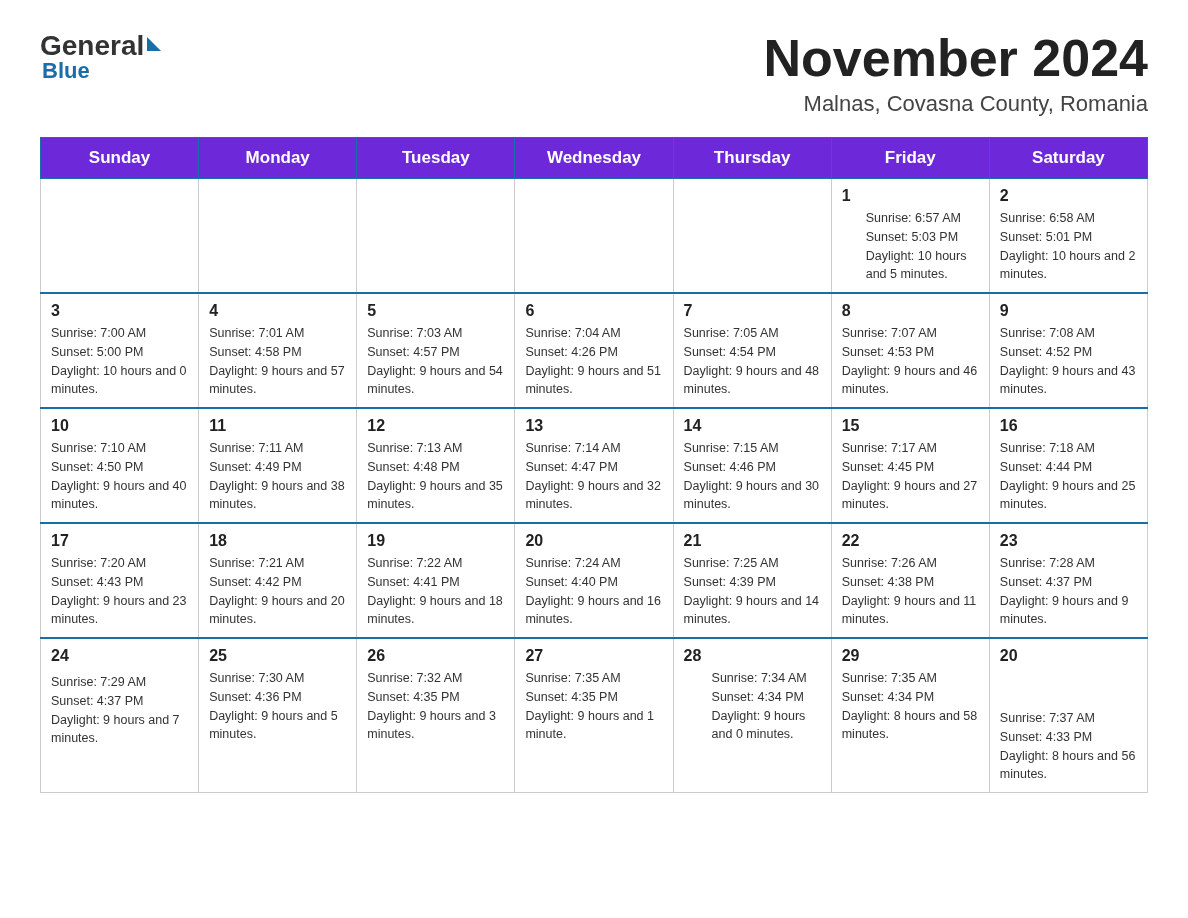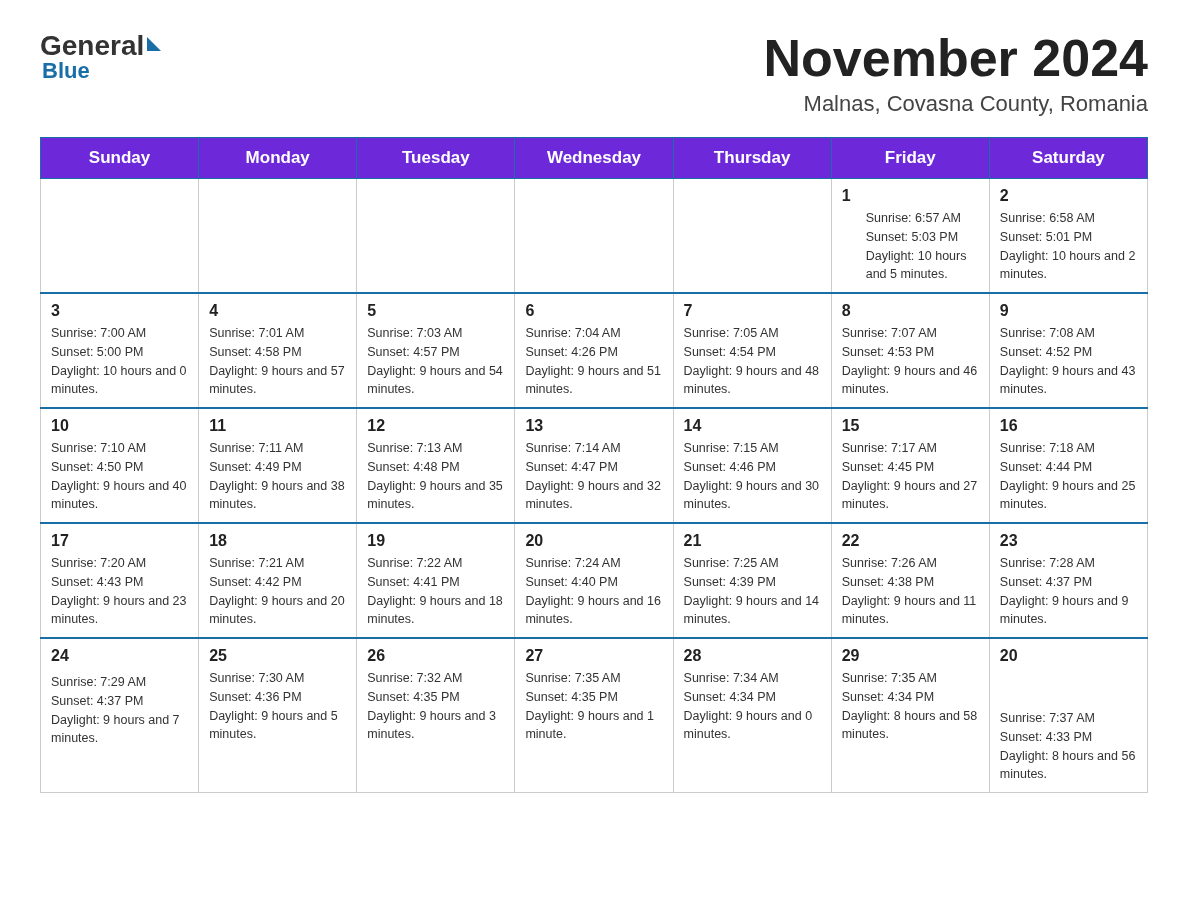--- a/index.html
+++ b/index.html
@@ -305,21 +305,21 @@
 Daylight: 9 hours and 3 minutes.</div>
         </td>
         <td>
           <div class="day-number">27</div>
           <div class="day-info" style="white-space: pre-line;">Sunrise: 7:35 AM
 Sunset: 4:35 PM
 Daylight: 9 hours and 1 minute.</div>
         </td>
         <td>
           <div class="day-number">28</div>
-          <div class="day-info" style="white-space: pre-line;">Sunrise: 7:34 AM
+          <div class="day-info" style="white-space: pre-line; margin-left: 28px;">Sunrise: 7:34 AM
 Sunset: 4:34 PM
 Daylight: 9 hours and 0 minutes.</div>
         </td>
         <td>
           <div class="day-number">29</div>
           <div class="day-info" style="white-space: pre-line;">Sunrise: 7:35 AM
 Sunset: 4:34 PM
 Daylight: 8 hours and 58 minutes.</div>
         </td>
         <td>

